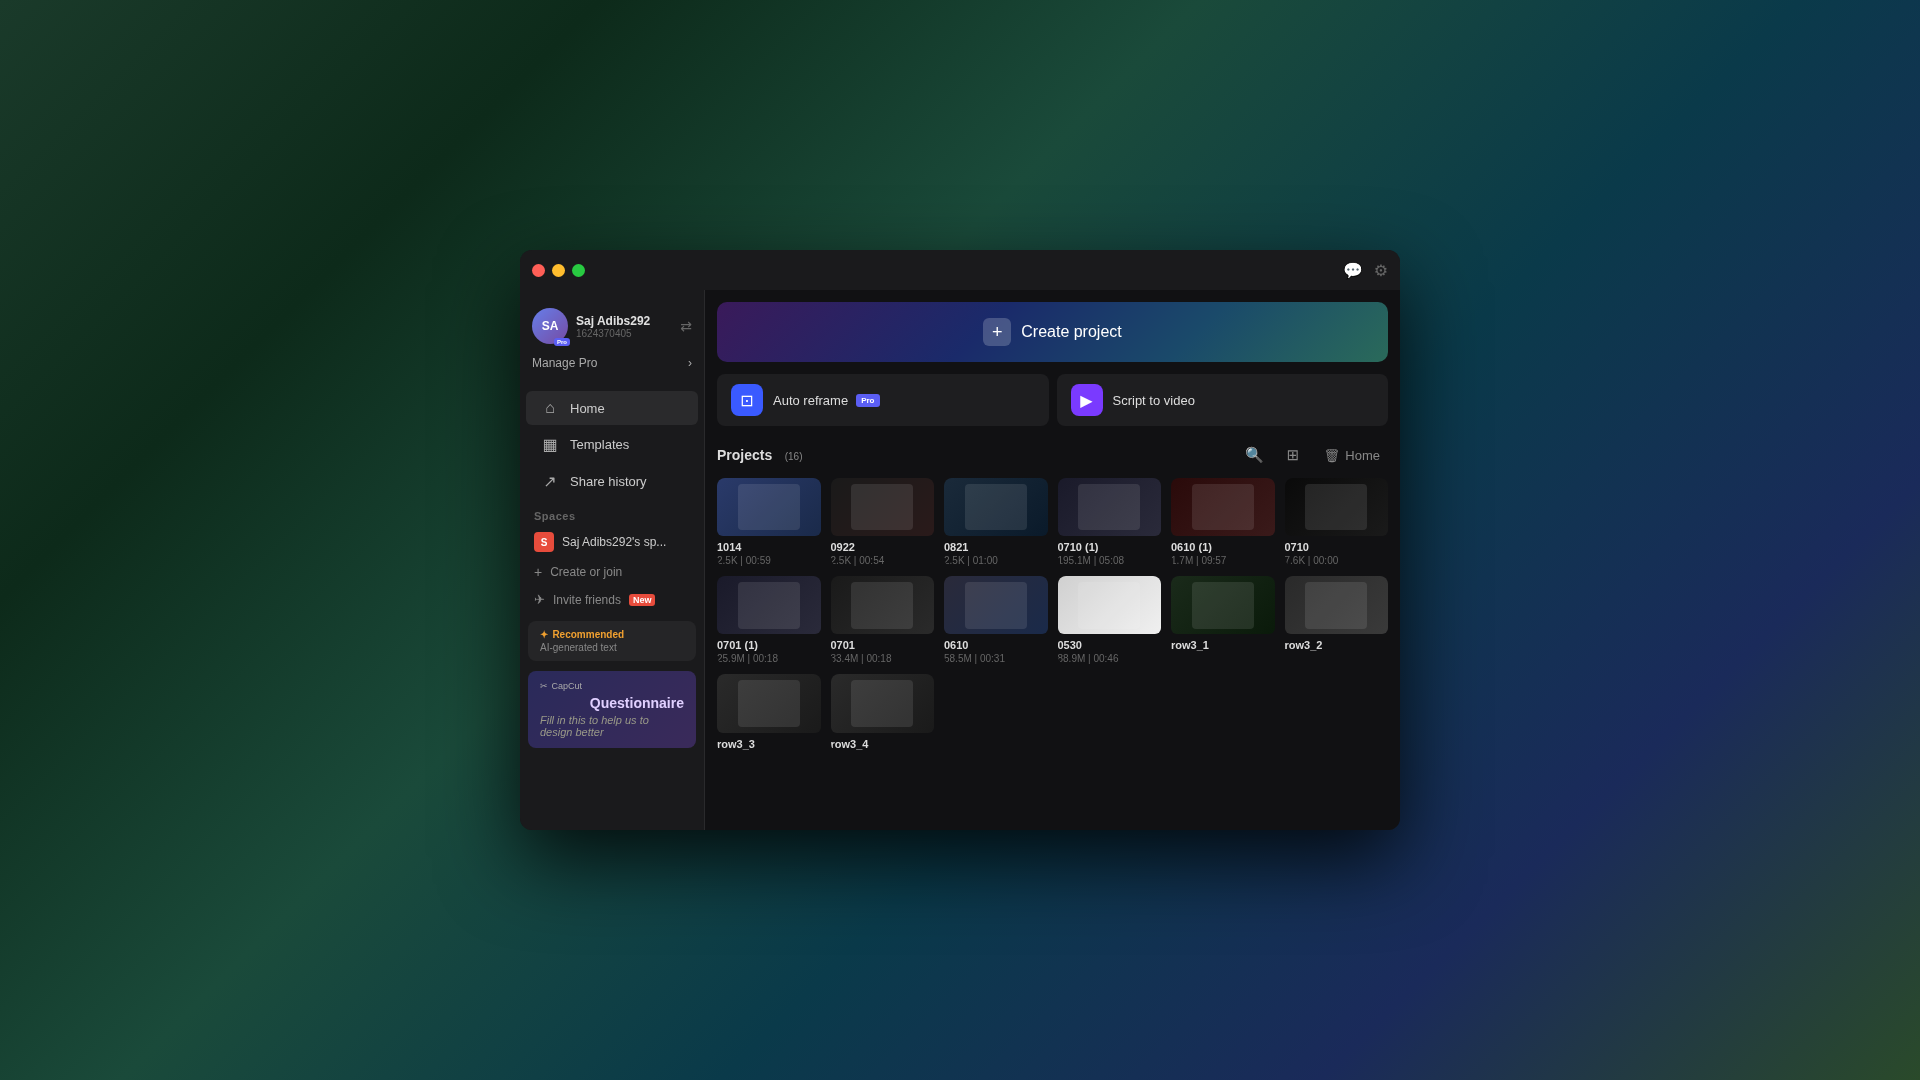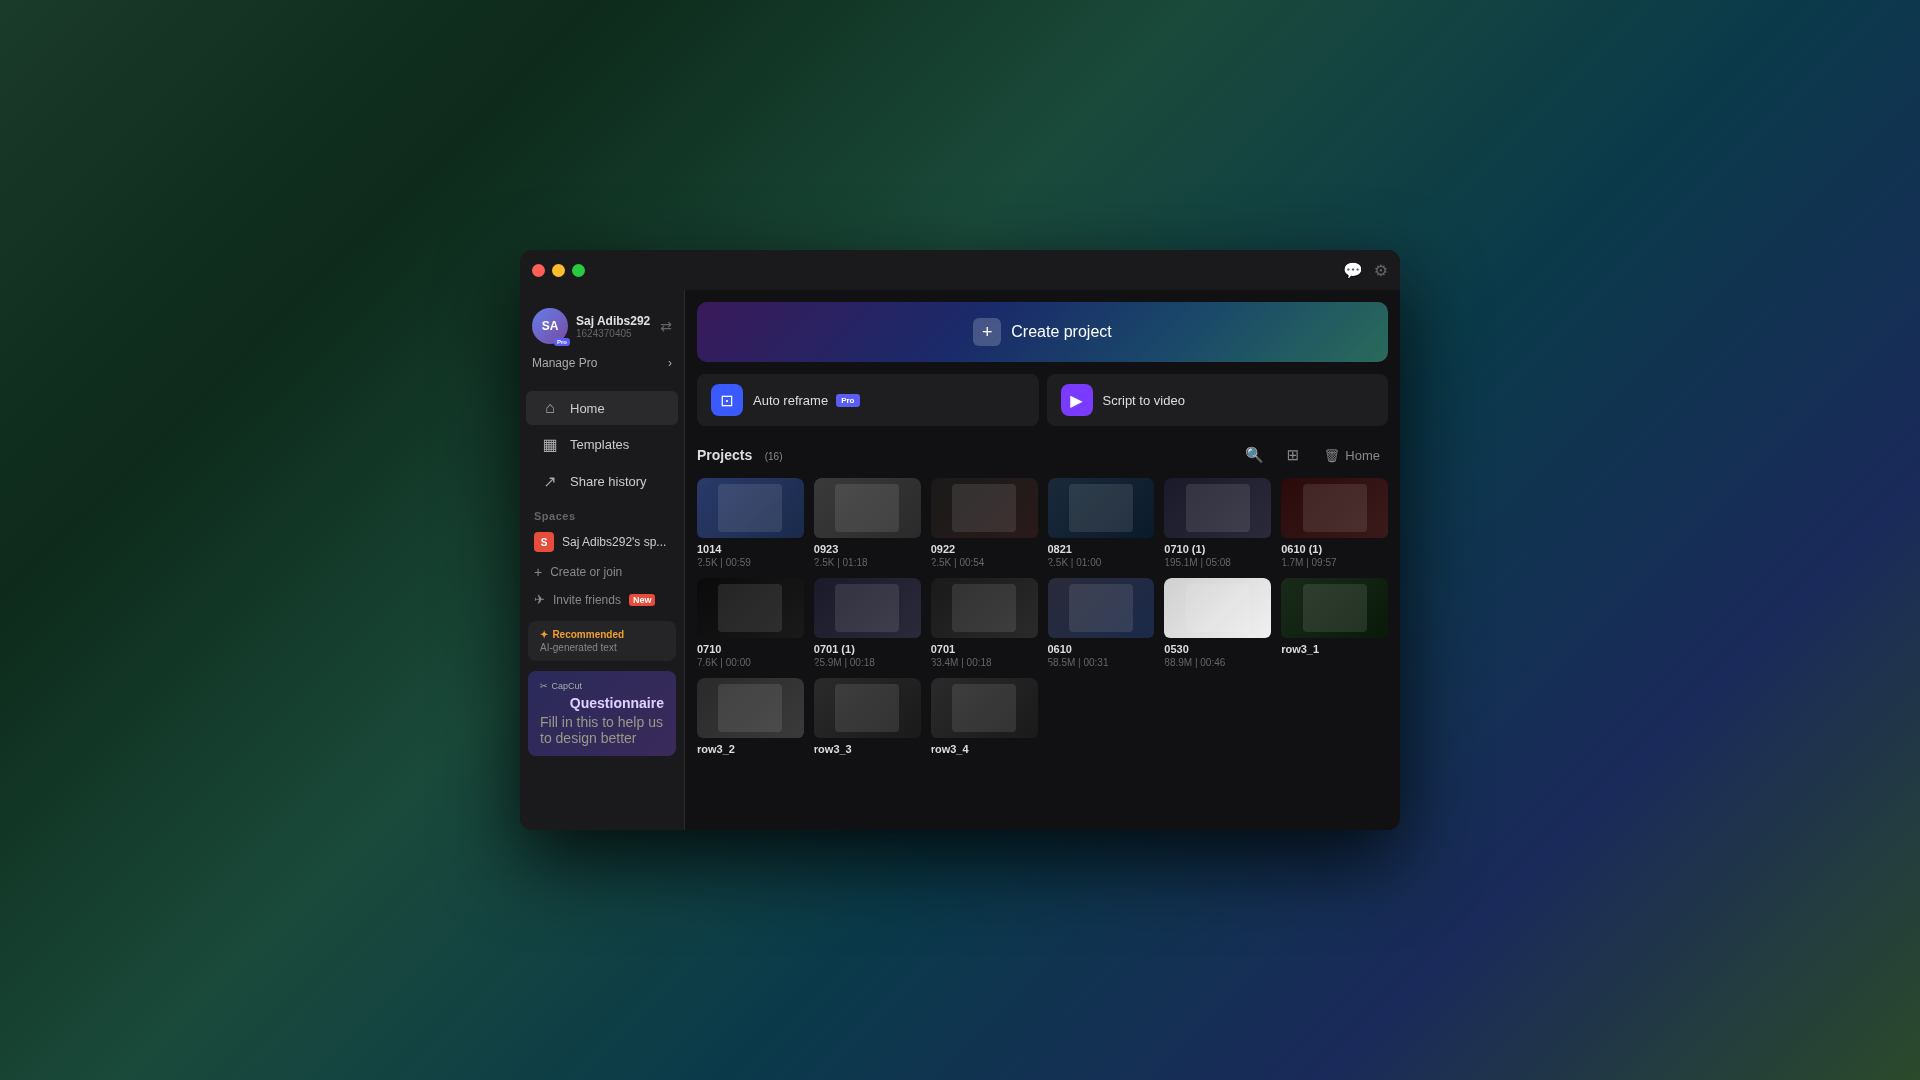--- a/index.html
+++ b/index.html
@@ -52,21 +52,21 @@
       color: #666;
       font-size: 16px;
     }
     .app-body {
       display: flex;
       flex: 1;
       overflow: hidden;
     }
     
     .sidebar {
-      width: 165px;
+      width: 185px;
       background: #1a1a1c;
       border-right: 1px solid #2a2a2c;
       display: flex;
       flex-direction: column;
       padding: 10px 0;
       flex-shrink: 0;
     }
     .user-section {
       padding: 8px 12px;
       display: flex;
@@ -239,21 +239,22 @@
     }
     .quest-title {
       color: #e0d0ff;
       font-size: 14px;
       font-weight: 700;
       margin-bottom: 3px;
       text-align: right;
     }
     .quest-desc {
       color: #998;
-      font-size: 14px;
+      font-size: 11px;
+      font-style: italic;
     }
     
     .main-content {
       flex: 1;
       background: #111113;
       display: flex;
       flex-direction: column;
       overflow: hidden;
     }
     .create-btn {
@@ -558,29 +559,20 @@
       <div class="project-card">
     <div class="project-thumb" style="background: linear-gradient(135deg, #2a3a6a, #1a2a4a);">
       <div class="thumb-content">
         <div class="thumb-face"></div>
       </div>
     </div>
     <div class="project-name">1014</div>
     <div class="project-meta">2.5K | 00:59</div>
   </div>
           <div class="project-card">
-    <div class="project-thumb" style="background: linear-gradient(135deg, #3a3a3a, #2a2a2a);">
-      <div class="thumb-content">
-        <div class="thumb-face"></div>
-      </div>
-    </div>
-    <div class="project-name">0923</div>
-    <div class="project-meta">2.5K | 01:18</div>
-  </div>
-          <div class="project-card">
     <div class="project-thumb" style="background: linear-gradient(135deg, #1a1a1a, #2a1a1a);">
       <div class="thumb-content">
         <div class="thumb-face"></div>
       </div>
     </div>
     <div class="project-name">0922</div>
     <div class="project-meta">2.5K | 00:54</div>
   </div>
           <div class="project-card">
     <div class="project-thumb" style="background: linear-gradient(135deg, #1a2a3a, #0a1a2a);">

